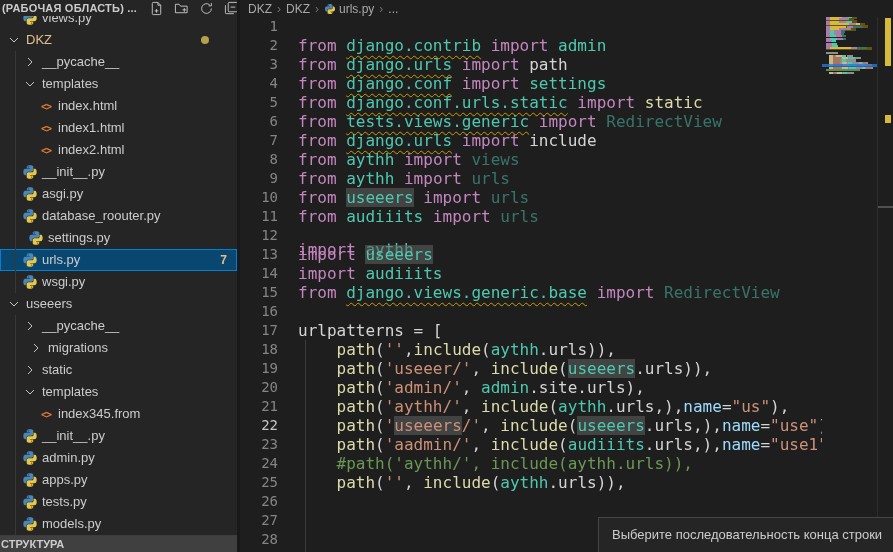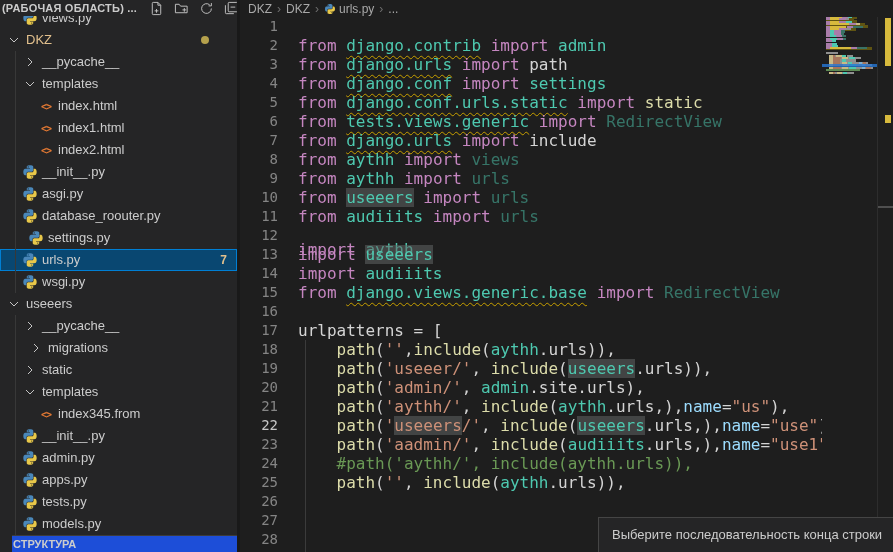--- a/index.html
+++ b/index.html
@@ -41,22 +41,22 @@
   .tree-row .glyph { width: 16px; height: 16px; display: flex; align-items: center; justify-content: center; flex: 0 0 16px; margin-right: 4px; }
   .tree-row .label { line-height: 22px; }
   .tree-row.selected { background: #094771; outline: 1px solid #007fd4; outline-offset: -1px; }
   .tree-row.modified .label { color: #e2c08d; }
   .badge { margin-left: auto; margin-right: 10px; font-size: 12px; color: #e2c08d; font-weight: bold; }
   .dot-badge { margin-left: auto; margin-right: 28px; width: 8px; height: 8px; border-radius: 50%; background: #b5a14c; }
   .html-glyph { color: #e37933; font-family: "DejaVu Sans Mono", monospace; font-size: 10px; font-weight: bold; letter-spacing: -1px; }
   .tree-guide { position: absolute; width: 1px; background: #383838; left: 15px; z-index: 0; }
 
   .outline-header {
-    position: absolute; left: 12px; top: 535px; width: 237px; height: 17px;
-    background: #1d4ed8; border-top: 1px solid #3c3c3c;
+    position: absolute; left: 0; top: 535px; width: 237px; height: 17px;
+    background: #404040; border-top: 1px solid #3c3c3c;
     font-size: 11px; font-weight: bold; color: #cccccc;
     display: flex; align-items: center; padding-left: 1px; z-index: 6;
   }
 
   
   #editor {
     position: absolute; left: 240px; top: 0; width: 653px; height: 552px;
     background: #1e1e1e;
   }
   #breadcrumb {

